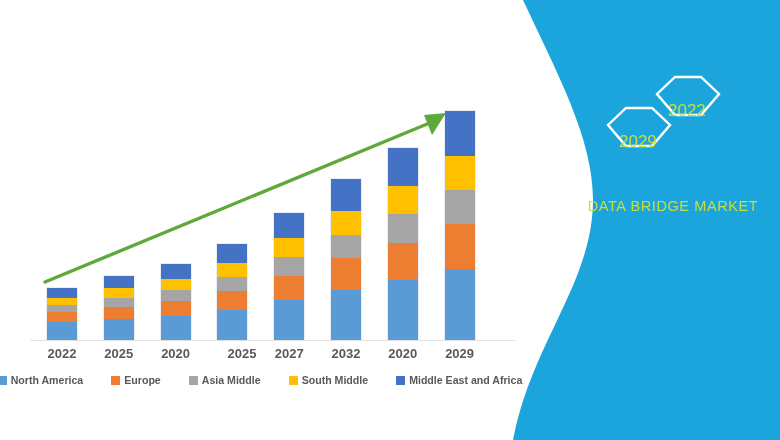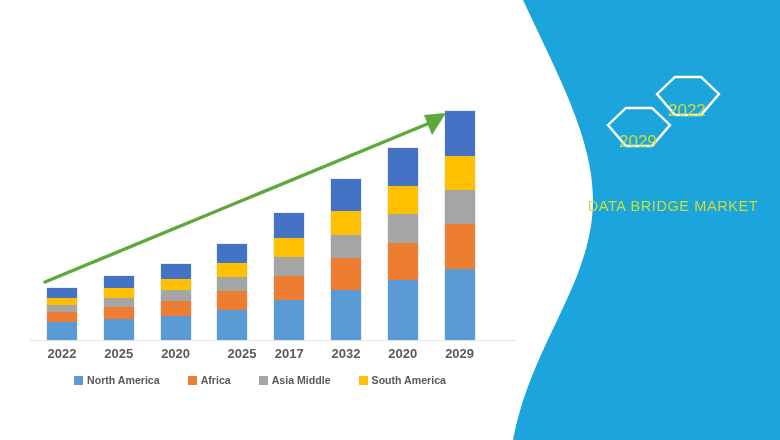--- a/index.html
+++ b/index.html
@@ -185,39 +185,43 @@
           <polygon points="446,113 424,115 432,135" fill="#5EA83C"></polygon>
         </g>
       </svg>
     </div>
 
     <div class="xaxis" id="xaxis-container">
         <div class="xtick" style="left: 34px;">2022</div>
         <div class="xtick" style="left: 90.8px;">2025</div>
         <div class="xtick" style="left: 147.6px;">2020</div>
         <div class="xtick" style="left: 214px;">2025</div>
-        <div class="xtick" style="left: 261.2px;">2017</div>
+        <div class="xtick" style="left: 261.2px;">2027</div>
         <div class="xtick" style="left: 318px;">2032</div>
         <div class="xtick" style="left: 374.8px;">2020</div>
         <div class="xtick" style="left: 431.6px;">2029</div>
       </div>
 
     <div class="legend" id="legend-container">
         <div class="legend-item">
           <span class="legend-swatch" style="background: rgb(91, 155, 213);"></span>
           <span class="legend-label">North America</span>
         </div>
         <div class="legend-item">
           <span class="legend-swatch" style="background: rgb(237, 125, 49);"></span>
-          <span class="legend-label">Africa</span>
+          <span class="legend-label">Europe</span>
         </div>
         <div class="legend-item">
           <span class="legend-swatch" style="background: rgb(165, 165, 165);"></span>
           <span class="legend-label">Asia Middle</span>
         </div>
         <div class="legend-item">
           <span class="legend-swatch" style="background: rgb(255, 192, 0);"></span>
-          <span class="legend-label">South America</span>
+          <span class="legend-label">South Middle</span>
+        </div>
+        <div class="legend-item">
+          <span class="legend-swatch" style="background: rgb(68, 114, 196);"></span>
+          <span class="legend-label">Middle East and Africa</span>
         </div>
       </div>
   </div>
 
 </div>
 
 </body></html>

